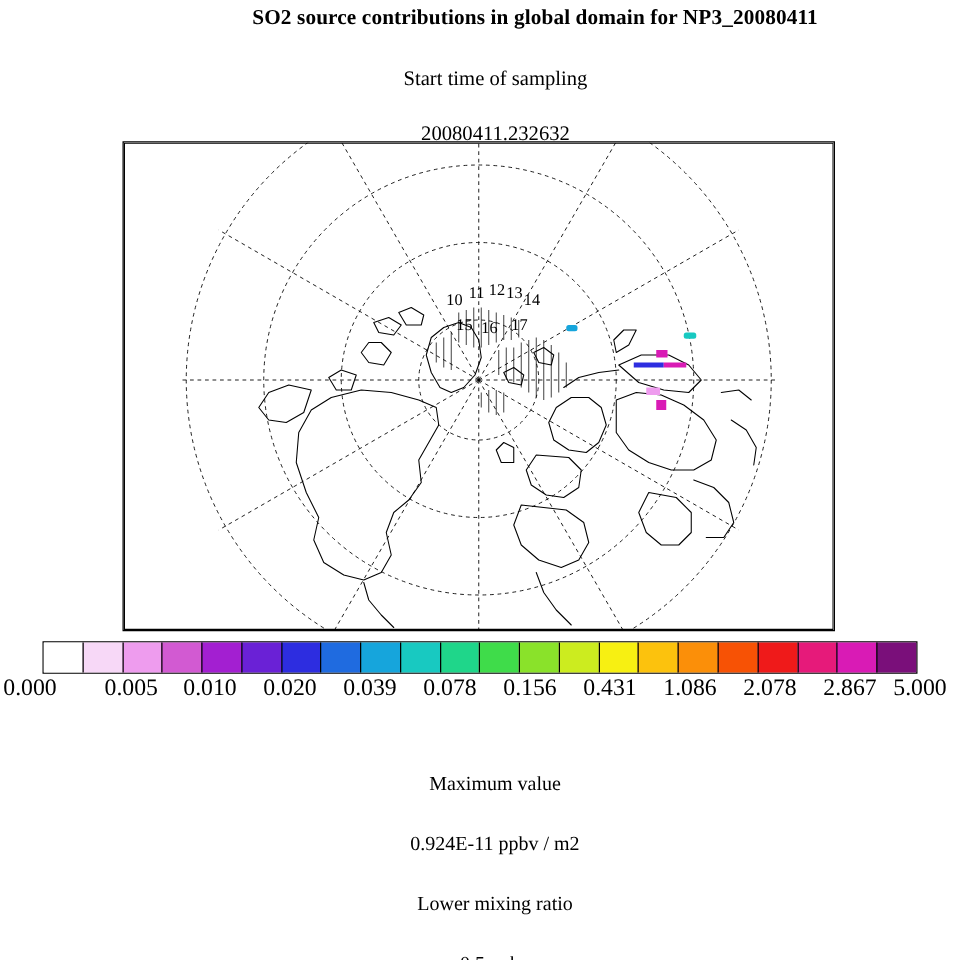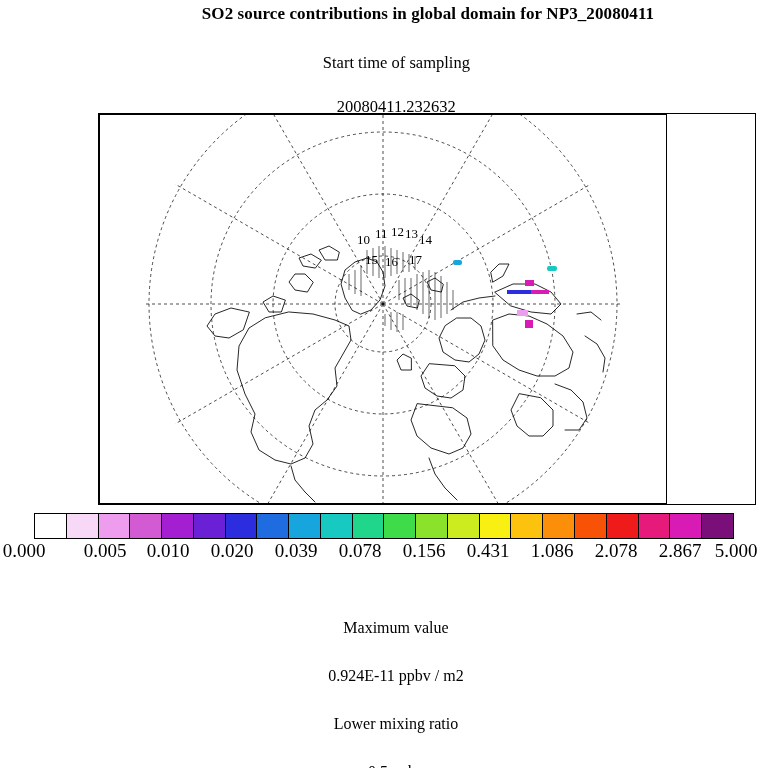--- a/index.html
+++ b/index.html
@@ -43,21 +43,21 @@
     white-space: pre;
   }
   .gap-s { display: inline-block; width: 16px; }
   .gap-m { display: inline-block; width: 22px; }
 
   
   .map-frame {
     position: absolute;
     left: 98px;
     top: 113px;
-    width: 658px;
+    width: 570px;
     height: 392px;
     border: 1px solid #000000;
     box-sizing: border-box;
     background: #ffffff;
     overflow: hidden;
   }
   .map-svg { display: block; }
 
   
   .colorbar {

